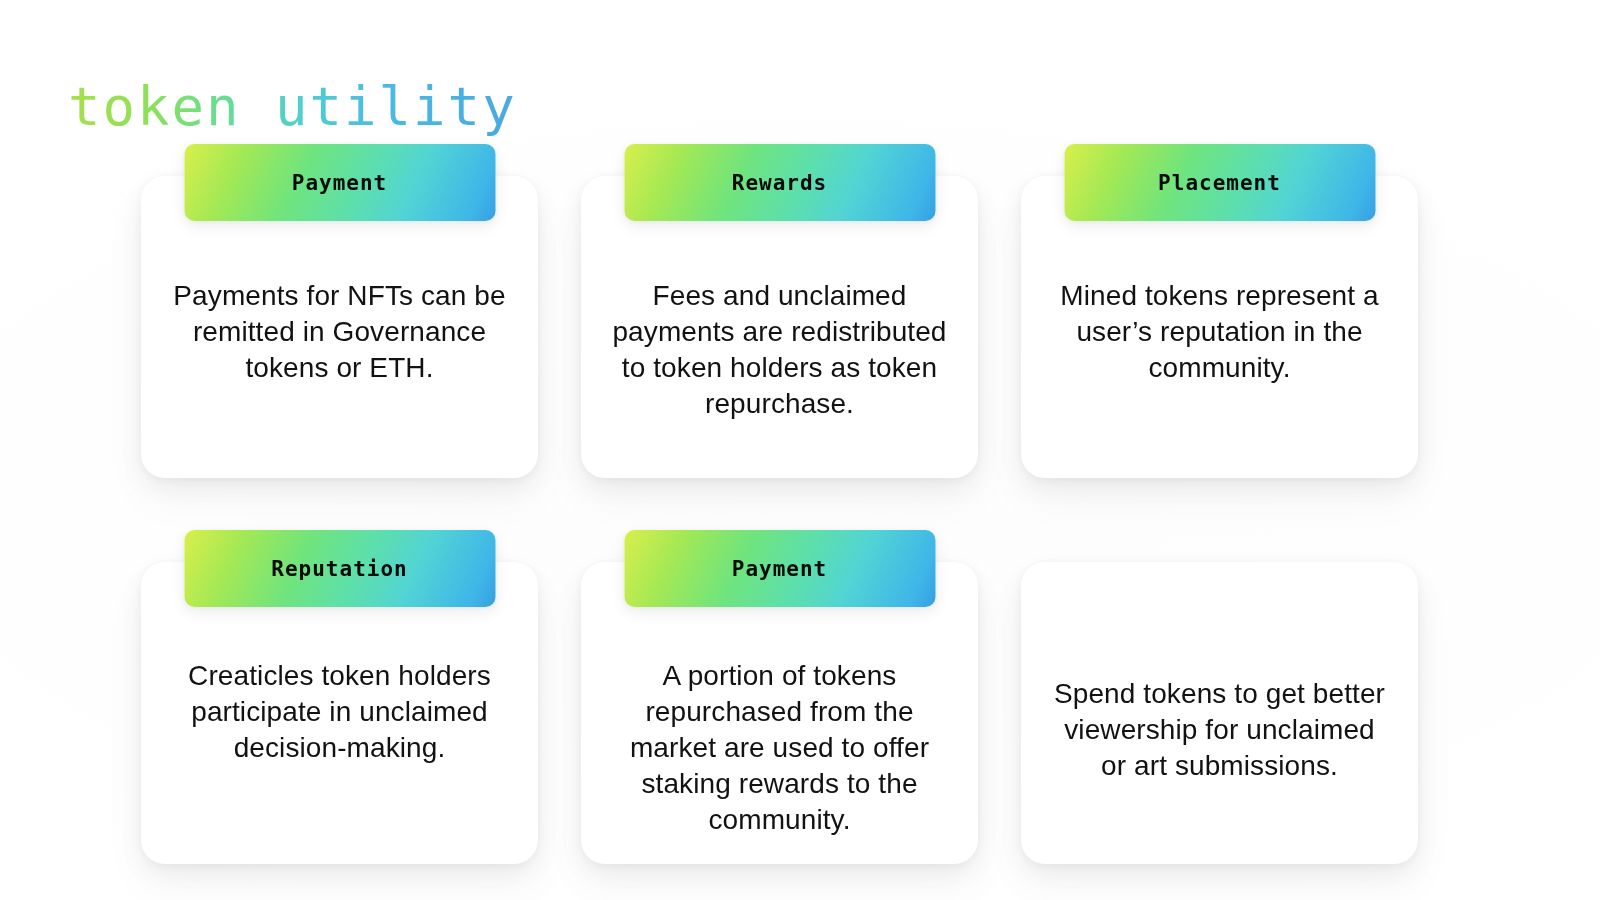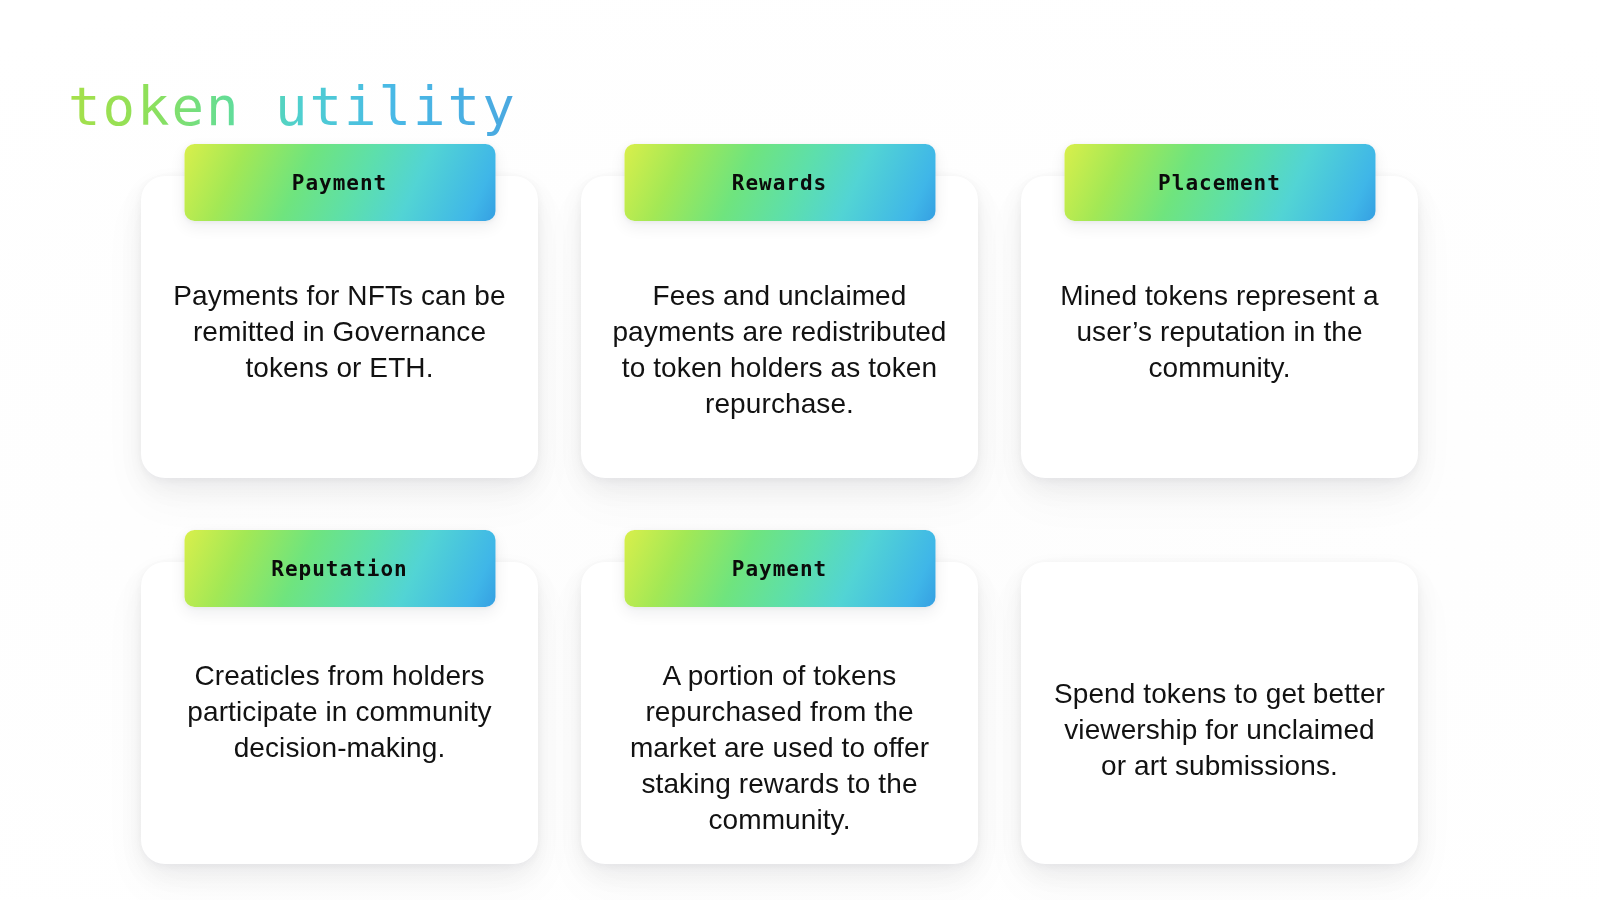--- a/index.html
+++ b/index.html
@@ -184,21 +184,21 @@
         <p class="card-text">Mined tokens represent a user’s reputation in the community.</p>
       </div>
     </div>
 
     <div class="card-wrap row2">
       <div class="card"></div>
       <div class="card-badge">
         <span class="card-badge-label">Reputation</span>
       </div>
       <div class="card-body">
-        <p class="card-text">Creaticles from holders participate in community decision-making.</p>
+        <p class="card-text">Creaticles token holders participate in unclaimed decision-making.</p>
       </div>
     </div>
 
     <div class="card-wrap row2">
       <div class="card"></div>
       <div class="card-badge">
         <span class="card-badge-label">Payment</span>
       </div>
       <div class="card-body">
         <p class="card-text">A portion of tokens repurchased from the market are used to offer staking rewards to the community.</p>

